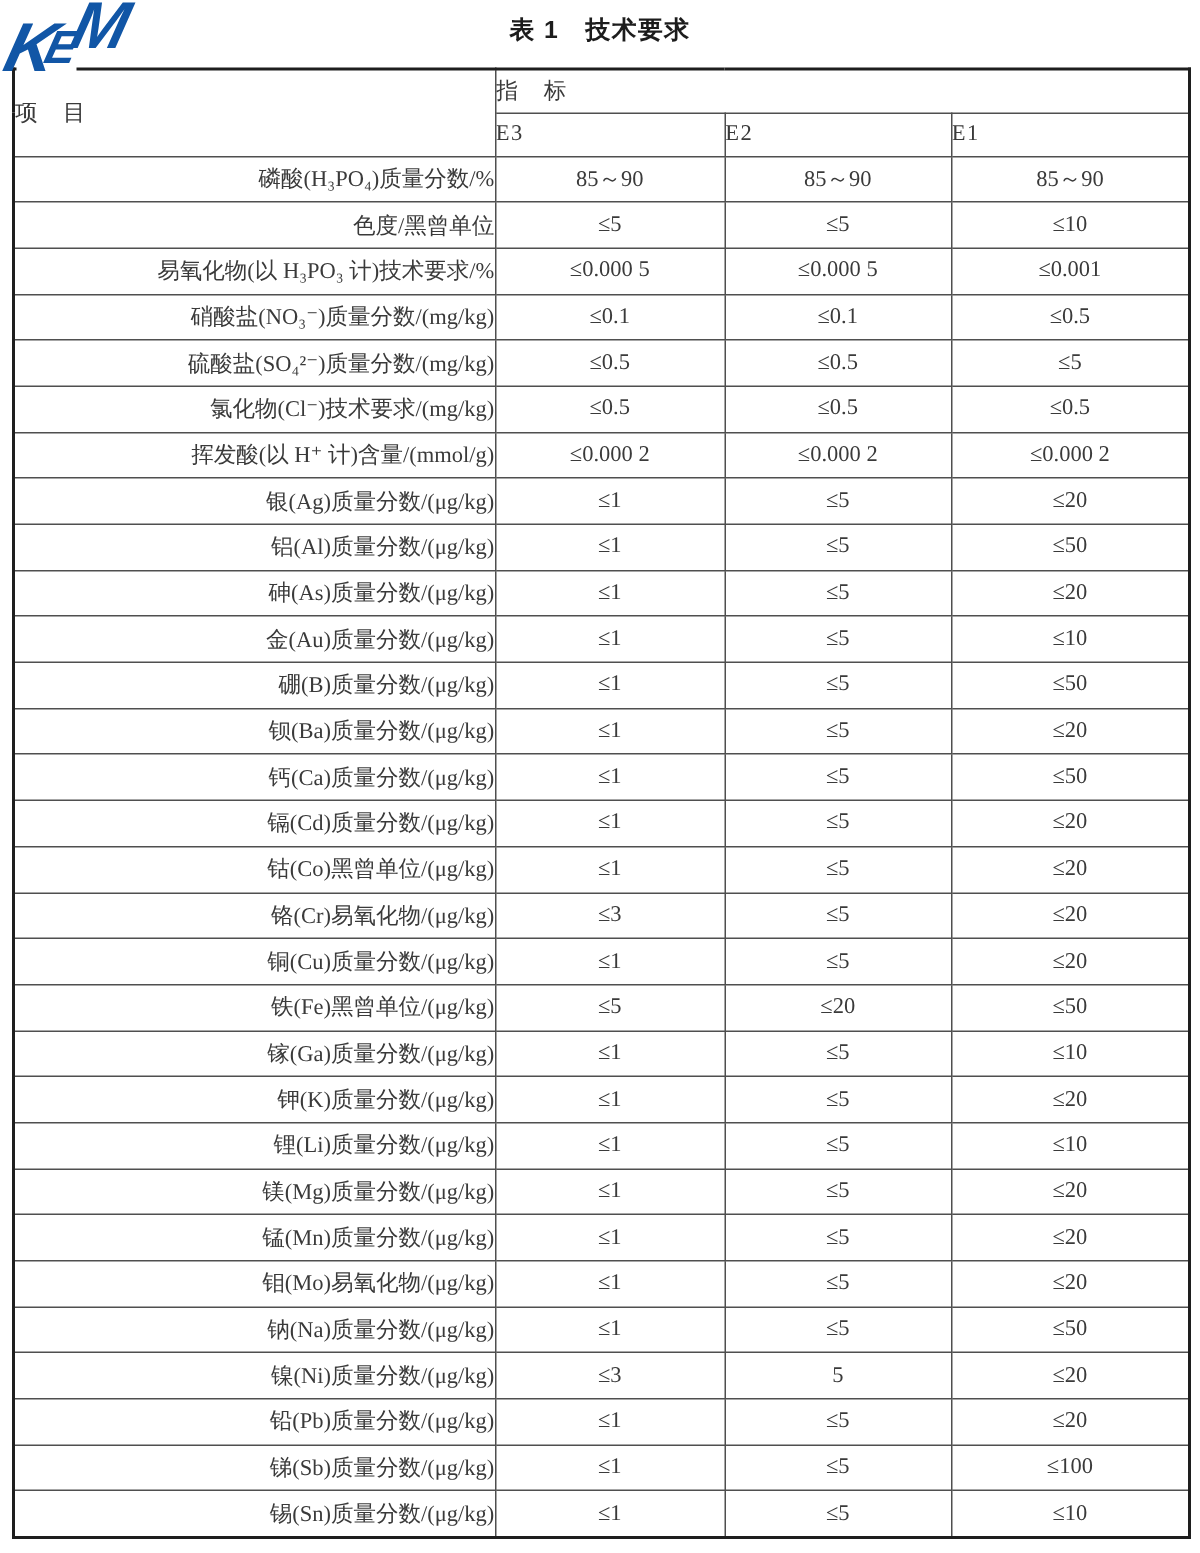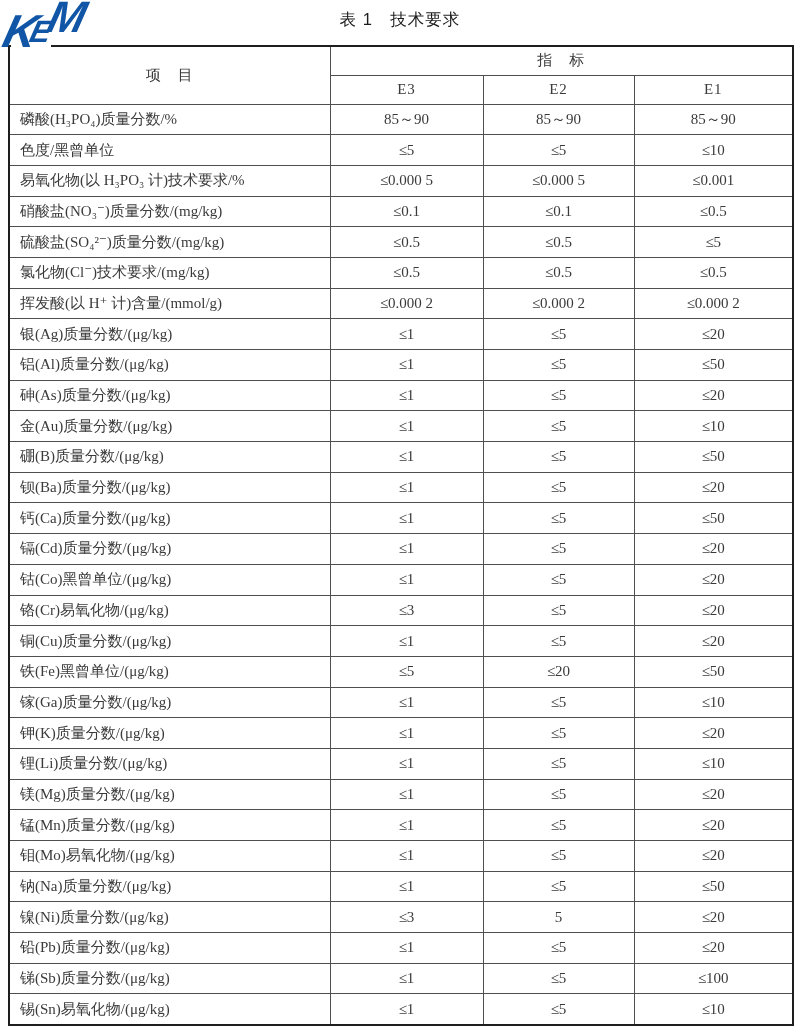--- a/index.html
+++ b/index.html
@@ -42,21 +42,21 @@
   }
 
   
   .doc-title {
     position: absolute;
     top: 9px;
     left: 0;
     width: 100%;
     text-align: center;
     font-family: "Liberation Sans", "DejaVu Sans", sans-serif;
-    font-weight: normal;
+    font-weight: bold;
     font-size: 16.5px;
     color: #1c1c1c;
     letter-spacing: 1px;
   }
 
   
   table.spec {
     position: absolute;
     left: 8px;
     top: 45px;
@@ -68,23 +68,23 @@
   }
   table.spec th, table.spec td {
     border: 1px solid #4f4f4f;
     font-weight: normal;
     font-size: 15px;
     color: #3a3a3a;
     overflow: hidden;
     white-space: nowrap;
   }
   table.spec { border: 2.5px solid #1e1e1e; }
-  table.spec thead th { height: 29px; text-align: center; letter-spacing: 1px; margin-top: 16px; }
+  table.spec thead th { height: 29px; text-align: left; letter-spacing: 1px; margin-top: 16px; }
   table.spec tbody td { height: 30.7px; }
-  td.td-label { text-align: left; padding-left: 10px; }
+  td.td-label { text-align: right; padding-left: 10px; }
   td.td-val   { text-align: center; font-size: 14.5px; color: #404040; }
 </style>
 </head>
 <body>
 
 <div class="page">
 
   <div class="logo-patch"></div>
 
   <div class="logo" style="color: rgb(17, 86, 166);">
@@ -280,21 +280,21 @@
           <td class="td-val">≤5</td>
           <td class="td-val">≤20</td>
         </tr>
         <tr>
           <td class="td-label">锑(Sb)质量分数/(μg/kg)</td>
           <td class="td-val">≤1</td>
           <td class="td-val">≤5</td>
           <td class="td-val">≤100</td>
         </tr>
         <tr>
-          <td class="td-label">锡(Sn)易氧化物/(μg/kg)</td>
+          <td class="td-label">锡(Sn)质量分数/(μg/kg)</td>
           <td class="td-val">≤1</td>
           <td class="td-val">≤5</td>
           <td class="td-val">≤10</td>
         </tr>
       </tbody>
   </table>
 
 </div>
 
 </body></html>

